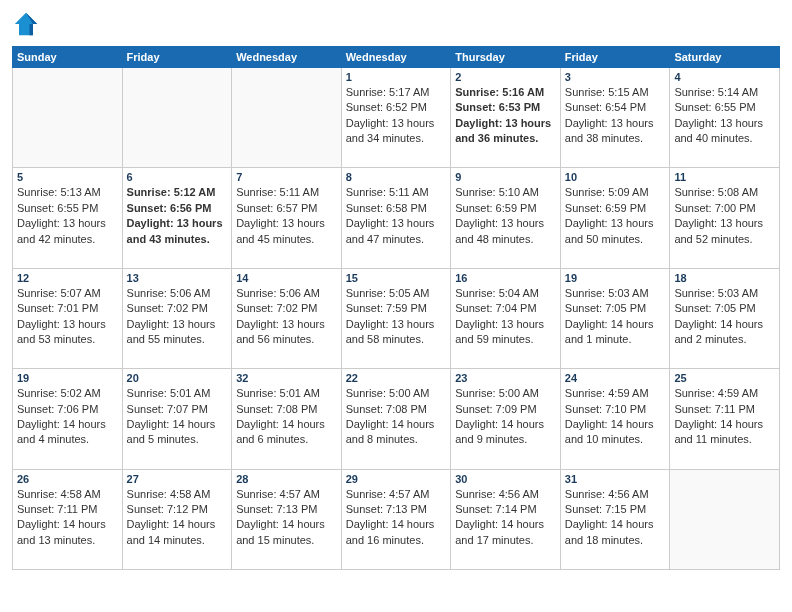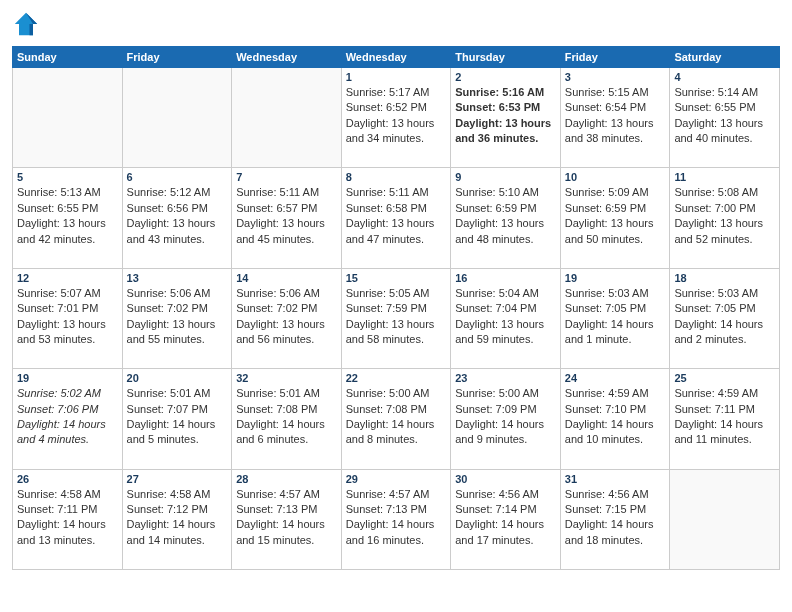--- a/index.html
+++ b/index.html
@@ -161,21 +161,21 @@
         <tr>
           <td>
             <div class="day-number">5</div>
             <div class="day-info" style="white-space: pre-line;">Sunrise: 5:13 AM
 Sunset: 6:55 PM
 Daylight: 13 hours
 and 42 minutes.</div>
           </td>
           <td>
             <div class="day-number">6</div>
-            <div class="day-info" style="white-space: pre-line;">Sunrise: 5:12 AM
+            <div class="day-info" style="white-space: pre-line; font-weight: bold;">Sunrise: 5:12 AM
 Sunset: 6:56 PM
 Daylight: 13 hours
 and 43 minutes.</div>
           </td>
           <td>
             <div class="day-number">7</div>
             <div class="day-info" style="white-space: pre-line;">Sunrise: 5:11 AM
 Sunset: 6:57 PM
 Daylight: 13 hours
 and 45 minutes.</div>
@@ -256,21 +256,21 @@
             <div class="day-number">18</div>
             <div class="day-info" style="white-space: pre-line;">Sunrise: 5:03 AM
 Sunset: 7:05 PM
 Daylight: 14 hours
 and 2 minutes.</div>
           </td>
         </tr>
         <tr>
           <td>
             <div class="day-number">19</div>
-            <div class="day-info" style="white-space: pre-line; font-style: italic;">Sunrise: 5:02 AM
+            <div class="day-info" style="white-space: pre-line;">Sunrise: 5:02 AM
 Sunset: 7:06 PM
 Daylight: 14 hours
 and 4 minutes.</div>
           </td>
           <td>
             <div class="day-number">20</div>
             <div class="day-info" style="white-space: pre-line;">Sunrise: 5:01 AM
 Sunset: 7:07 PM
 Daylight: 14 hours
 and 5 minutes.</div>

